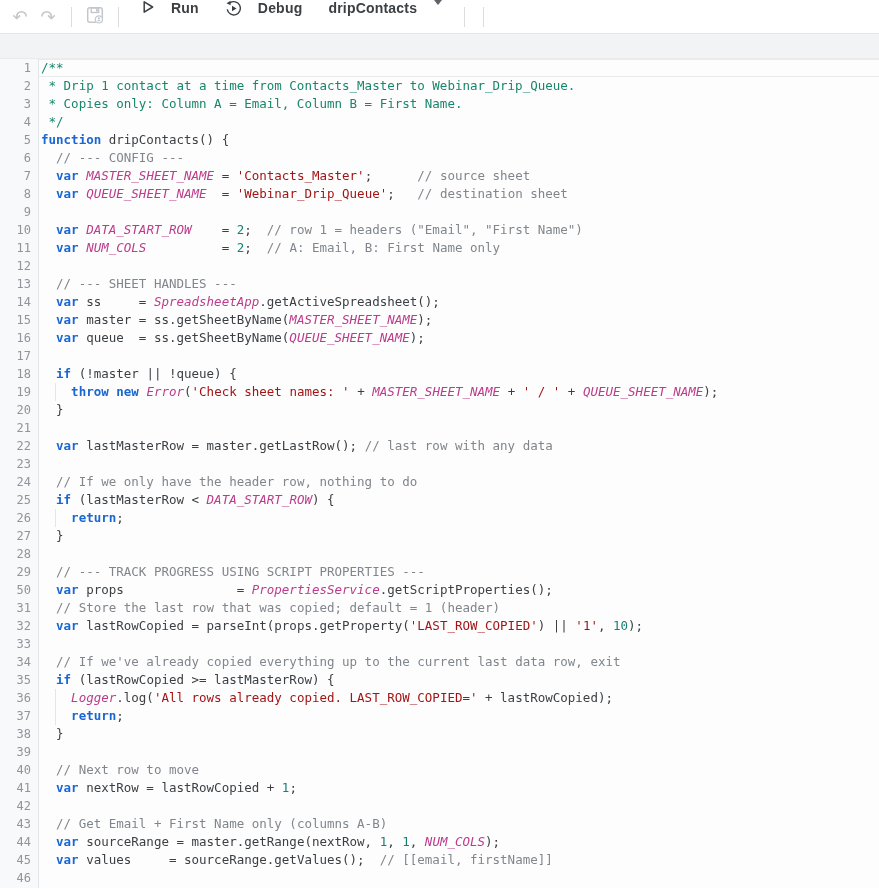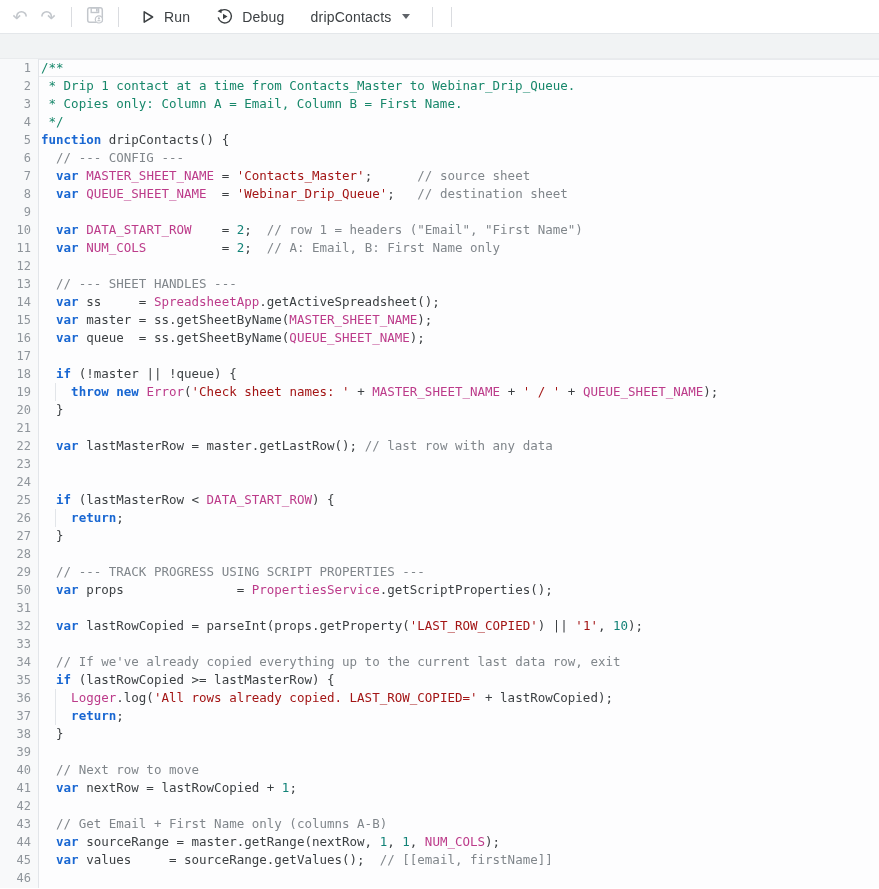--- a/index.html
+++ b/index.html
@@ -6,22 +6,22 @@
   html,body { width:879px; height:889px; overflow:hidden; background:#fff;
               font-family:"Liberation Sans", sans-serif; }
 
   
   .toolbar { height:34px; background:#fff; border-bottom:1px solid #e4e7ea;
              display:flex; align-items:center; padding-left:6px; }
   .icon-btn { width:26px; height:26px; display:flex; align-items:center;
               justify-content:center; margin:0 1px; border-radius:4px; cursor:default; }
   .glyph-disabled { color:#c3c7cc; font-size:18px; line-height:1; }
   .tb-divider { width:1px; height:20px; background:#dadce0; margin:0 9px; }
-  .tb-btn { display:flex; align-items:center; gap:9px; height:34px; padding:0 13px;
-            color:#3c4043; font-size:14px; font-weight:400; letter-spacing:.2px; cursor:pointer; }
+  .tb-btn { display:flex; align-items:flex-start; gap:16px; height:34px; padding:0 13px;
+            color:#3c4043; font-size:14px; font-weight:700; letter-spacing:.2px; cursor:pointer; }
   .tb-btn svg { display:block; }
   .caret-down { width:0; height:0; border-left:4px solid transparent;
                 border-right:4px solid transparent; border-top:5px solid #5f6368; margin-left:1px; }
 
   
   .tab-strip { height:25px; background:#f1f3f4; border-bottom:1px solid #e9ebed; }
 
   
   .editor { position:relative; height:829px; background:#fdfdfe; }
   .gutter { position:absolute; left:0; top:0; width:38px; height:100%;
@@ -32,21 +32,21 @@
                 background:#e2e5e9; }
   .current-line { position:absolute; left:39px; right:0; top:0; height:18px;
                   border-top:1px solid #e8eaed; border-bottom:1px solid #e8eaed; }
   .code-area { position:absolute; left:39px; top:0; right:0; }
   .code-line { position:relative; height:18px; line-height:18px; white-space:pre;
                font-family:"DejaVu Sans Mono", monospace; font-size:12.5px;
                padding-left:2px; color:var(--c-p); }
   .guide2 { position:absolute; left:16px; top:0; height:18px; width:1px; background:#e2e5e9; }
 
   .tk-k { color:var(--c-k);font-weight:bold; }   
-  .tk-t { color:var(--c-t); }   
+  .tk-t { color:var(--c-t);font-style:italic; }   
   .tk-s { color:var(--c-s);text-align:center; }   
   .tk-n { color:var(--c-n); }   
   .tk-d { color:var(--c-d); }   
   .tk-c { color:var(--c-c); }   
   .tk-p { color:var(--c-p); }   
 </style>
 </head>
 <body>
 
 <div class="toolbar">
@@ -176,28 +176,28 @@
       <div class="code-line"><span class="tk-p">  </span><span class="tk-k">var</span><span class="tk-p"> ss     = </span><span class="tk-t">SpreadsheetApp</span><span class="tk-p">.getActiveSpreadsheet();</span></div>
       <div class="code-line"><span class="tk-p">  </span><span class="tk-k">var</span><span class="tk-p"> master = ss.getSheetByName(</span><span class="tk-t">MASTER_SHEET_NAME</span><span class="tk-p">);</span></div>
       <div class="code-line"><span class="tk-p">  </span><span class="tk-k">var</span><span class="tk-p"> queue  = ss.getSheetByName(</span><span class="tk-t">QUEUE_SHEET_NAME</span><span class="tk-p">);</span></div>
       <div class="code-line"></div>
       <div class="code-line"><span class="tk-p">  </span><span class="tk-k">if</span><span class="tk-p"> (!master || !queue) {</span></div>
       <div class="code-line"><span class="tk-p">    </span><span class="tk-k">throw</span><span class="tk-p"> </span><span class="tk-k">new</span><span class="tk-p"> </span><span class="tk-t">Error</span><span class="tk-p">(</span><span class="tk-s">'Check sheet names: '</span><span class="tk-p"> + </span><span class="tk-t">MASTER_SHEET_NAME</span><span class="tk-p"> + </span><span class="tk-s">' / '</span><span class="tk-p"> + </span><span class="tk-t">QUEUE_SHEET_NAME</span><span class="tk-p">);</span><span class="guide2"></span></div>
       <div class="code-line"><span class="tk-p">  }</span></div>
       <div class="code-line"></div>
       <div class="code-line"><span class="tk-p">  </span><span class="tk-k">var</span><span class="tk-p"> lastMasterRow = master.getLastRow(); </span><span class="tk-c">// last row with any data</span></div>
       <div class="code-line"></div>
-      <div class="code-line"><span class="tk-p">  </span></div>
+      <div class="code-line"><span class="tk-p">  </span><span class="tk-c">// If we only have the header row, nothing to do</span></div>
       <div class="code-line"><span class="tk-p">  </span><span class="tk-k">if</span><span class="tk-p"> (lastMasterRow &lt; </span><span class="tk-t">DATA_START_ROW</span><span class="tk-p">) {</span></div>
       <div class="code-line"><span class="tk-p">    </span><span class="tk-k">return</span><span class="tk-p">;</span><span class="guide2"></span></div>
       <div class="code-line"><span class="tk-p">  }</span></div>
       <div class="code-line"></div>
       <div class="code-line"><span class="tk-p">  </span><span class="tk-c">// --- TRACK PROGRESS USING SCRIPT PROPERTIES ---</span></div>
       <div class="code-line"><span class="tk-p">  </span><span class="tk-k">var</span><span class="tk-p"> props               = </span><span class="tk-t">PropertiesService</span><span class="tk-p">.getScriptProperties();</span></div>
-      <div class="code-line"><span class="tk-p">  </span></div>
+      <div class="code-line"><span class="tk-p">  </span><span class="tk-c">// Store the last row that was copied; default = 1 (header)</span></div>
       <div class="code-line"><span class="tk-p">  </span><span class="tk-k">var</span><span class="tk-p"> lastRowCopied = parseInt(props.getProperty(</span><span class="tk-s">'LAST_ROW_COPIED'</span><span class="tk-p">) || </span><span class="tk-s">'1'</span><span class="tk-p">, </span><span class="tk-n">10</span><span class="tk-p">);</span></div>
       <div class="code-line"></div>
       <div class="code-line"><span class="tk-p">  </span><span class="tk-c">// If we've already copied everything up to the current last data row, exit</span></div>
       <div class="code-line"><span class="tk-p">  </span><span class="tk-k">if</span><span class="tk-p"> (lastRowCopied &gt;= lastMasterRow) {</span></div>
       <div class="code-line"><span class="tk-p">    </span><span class="tk-t">Logger</span><span class="tk-p">.log(</span><span class="tk-s">'All rows already copied. LAST_ROW_COPIED='</span><span class="tk-p"> + lastRowCopied);</span><span class="guide2"></span></div>
       <div class="code-line"><span class="tk-p">    </span><span class="tk-k">return</span><span class="tk-p">;</span><span class="guide2"></span></div>
       <div class="code-line"><span class="tk-p">  }</span></div>
       <div class="code-line"></div>
       <div class="code-line"><span class="tk-p">  </span><span class="tk-c">// Next row to move</span></div>
       <div class="code-line"><span class="tk-p">  </span><span class="tk-k">var</span><span class="tk-p"> nextRow = lastRowCopied + </span><span class="tk-n">1</span><span class="tk-p">;</span></div>

